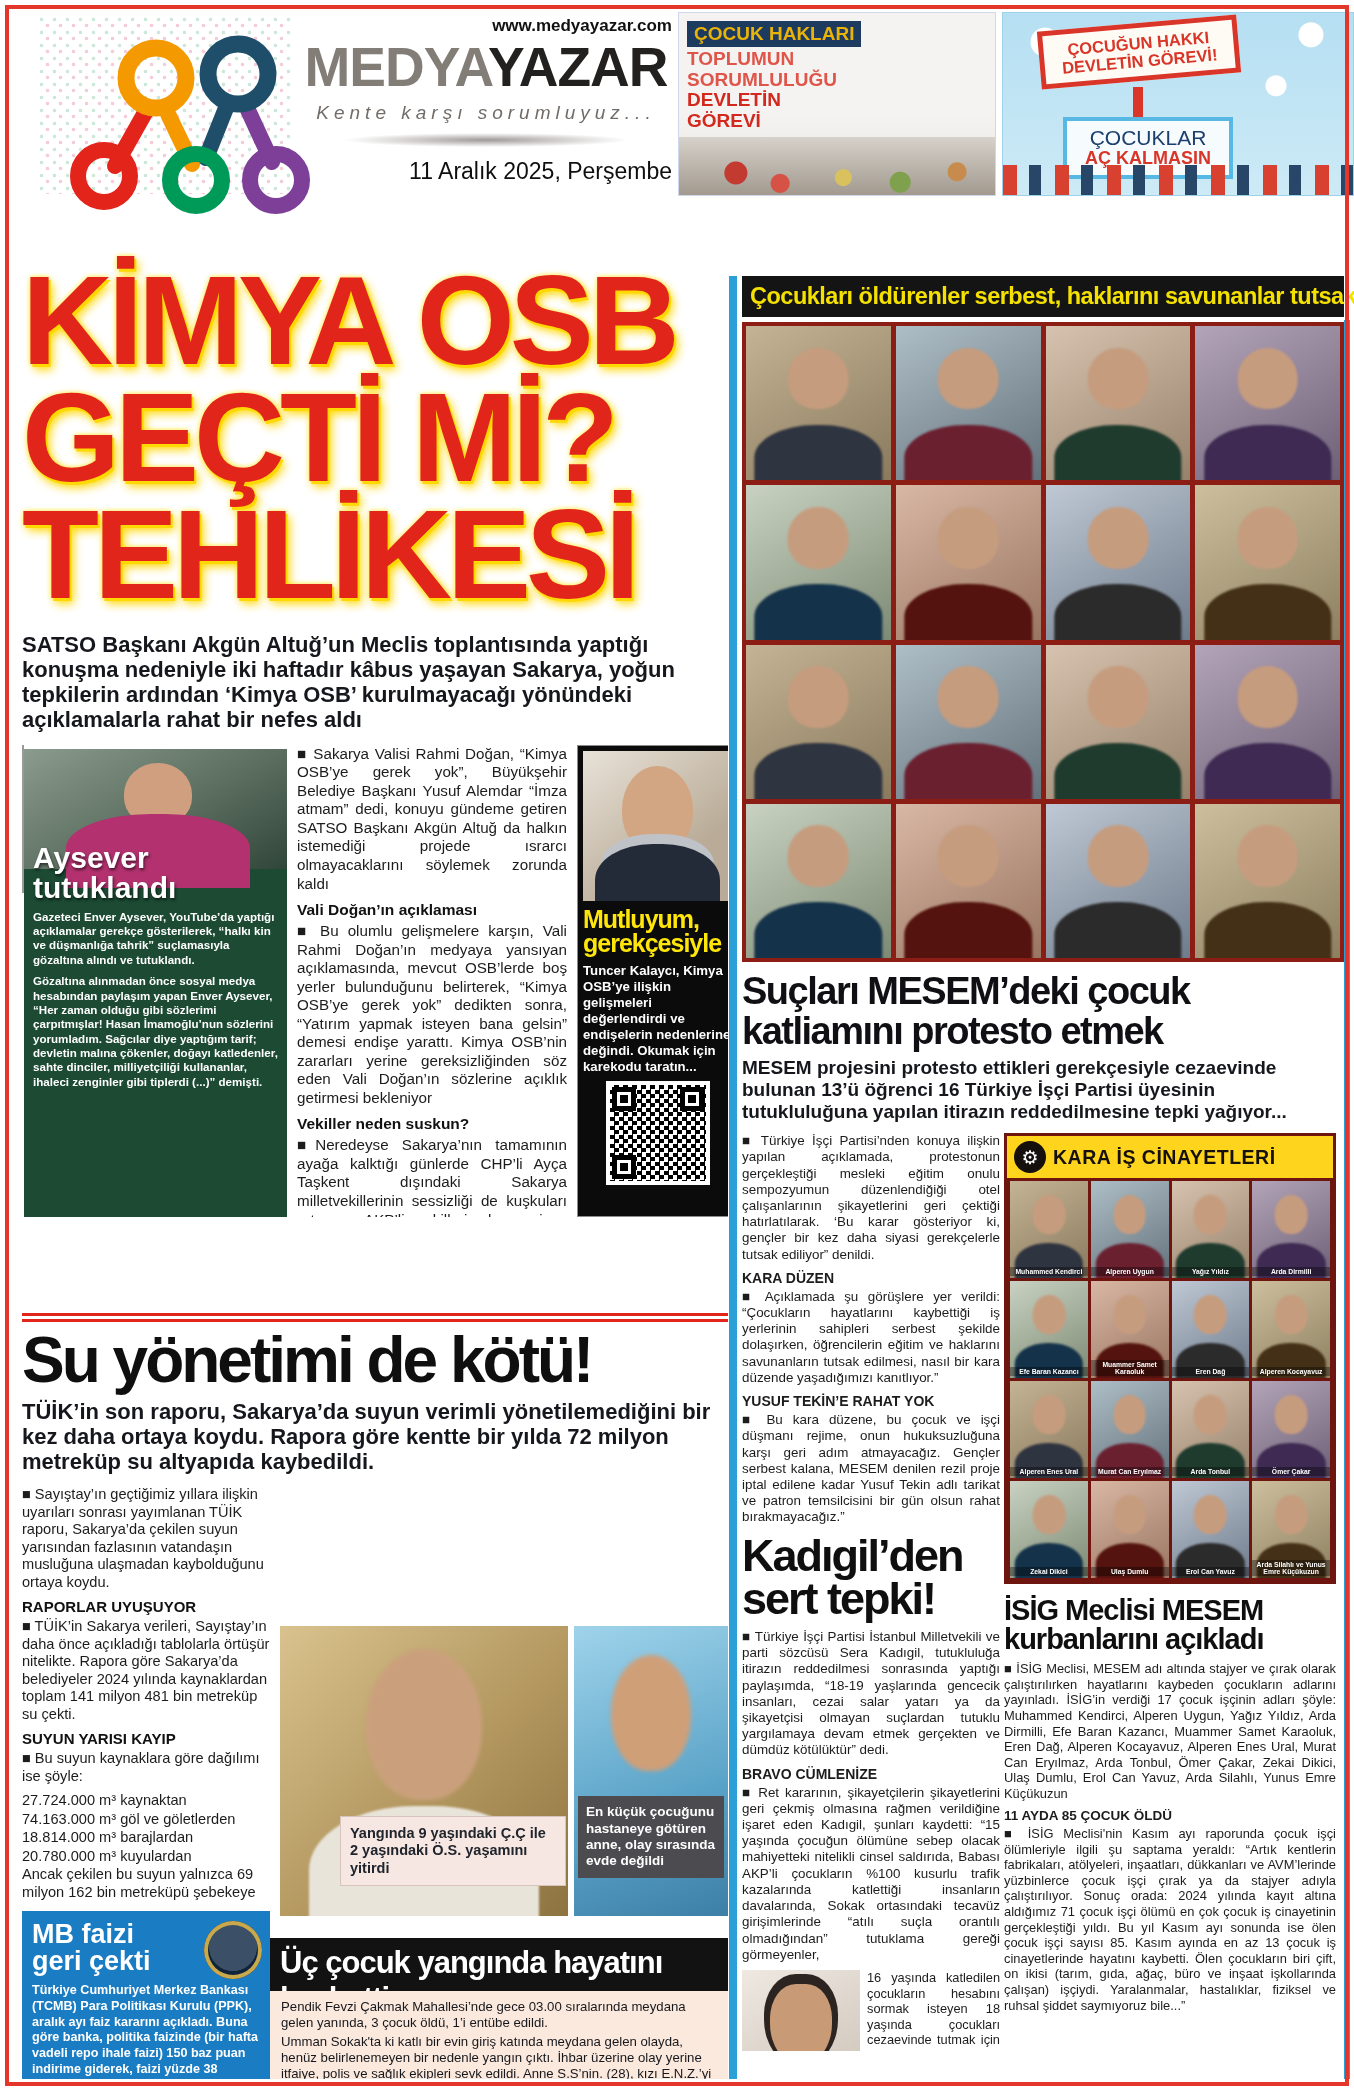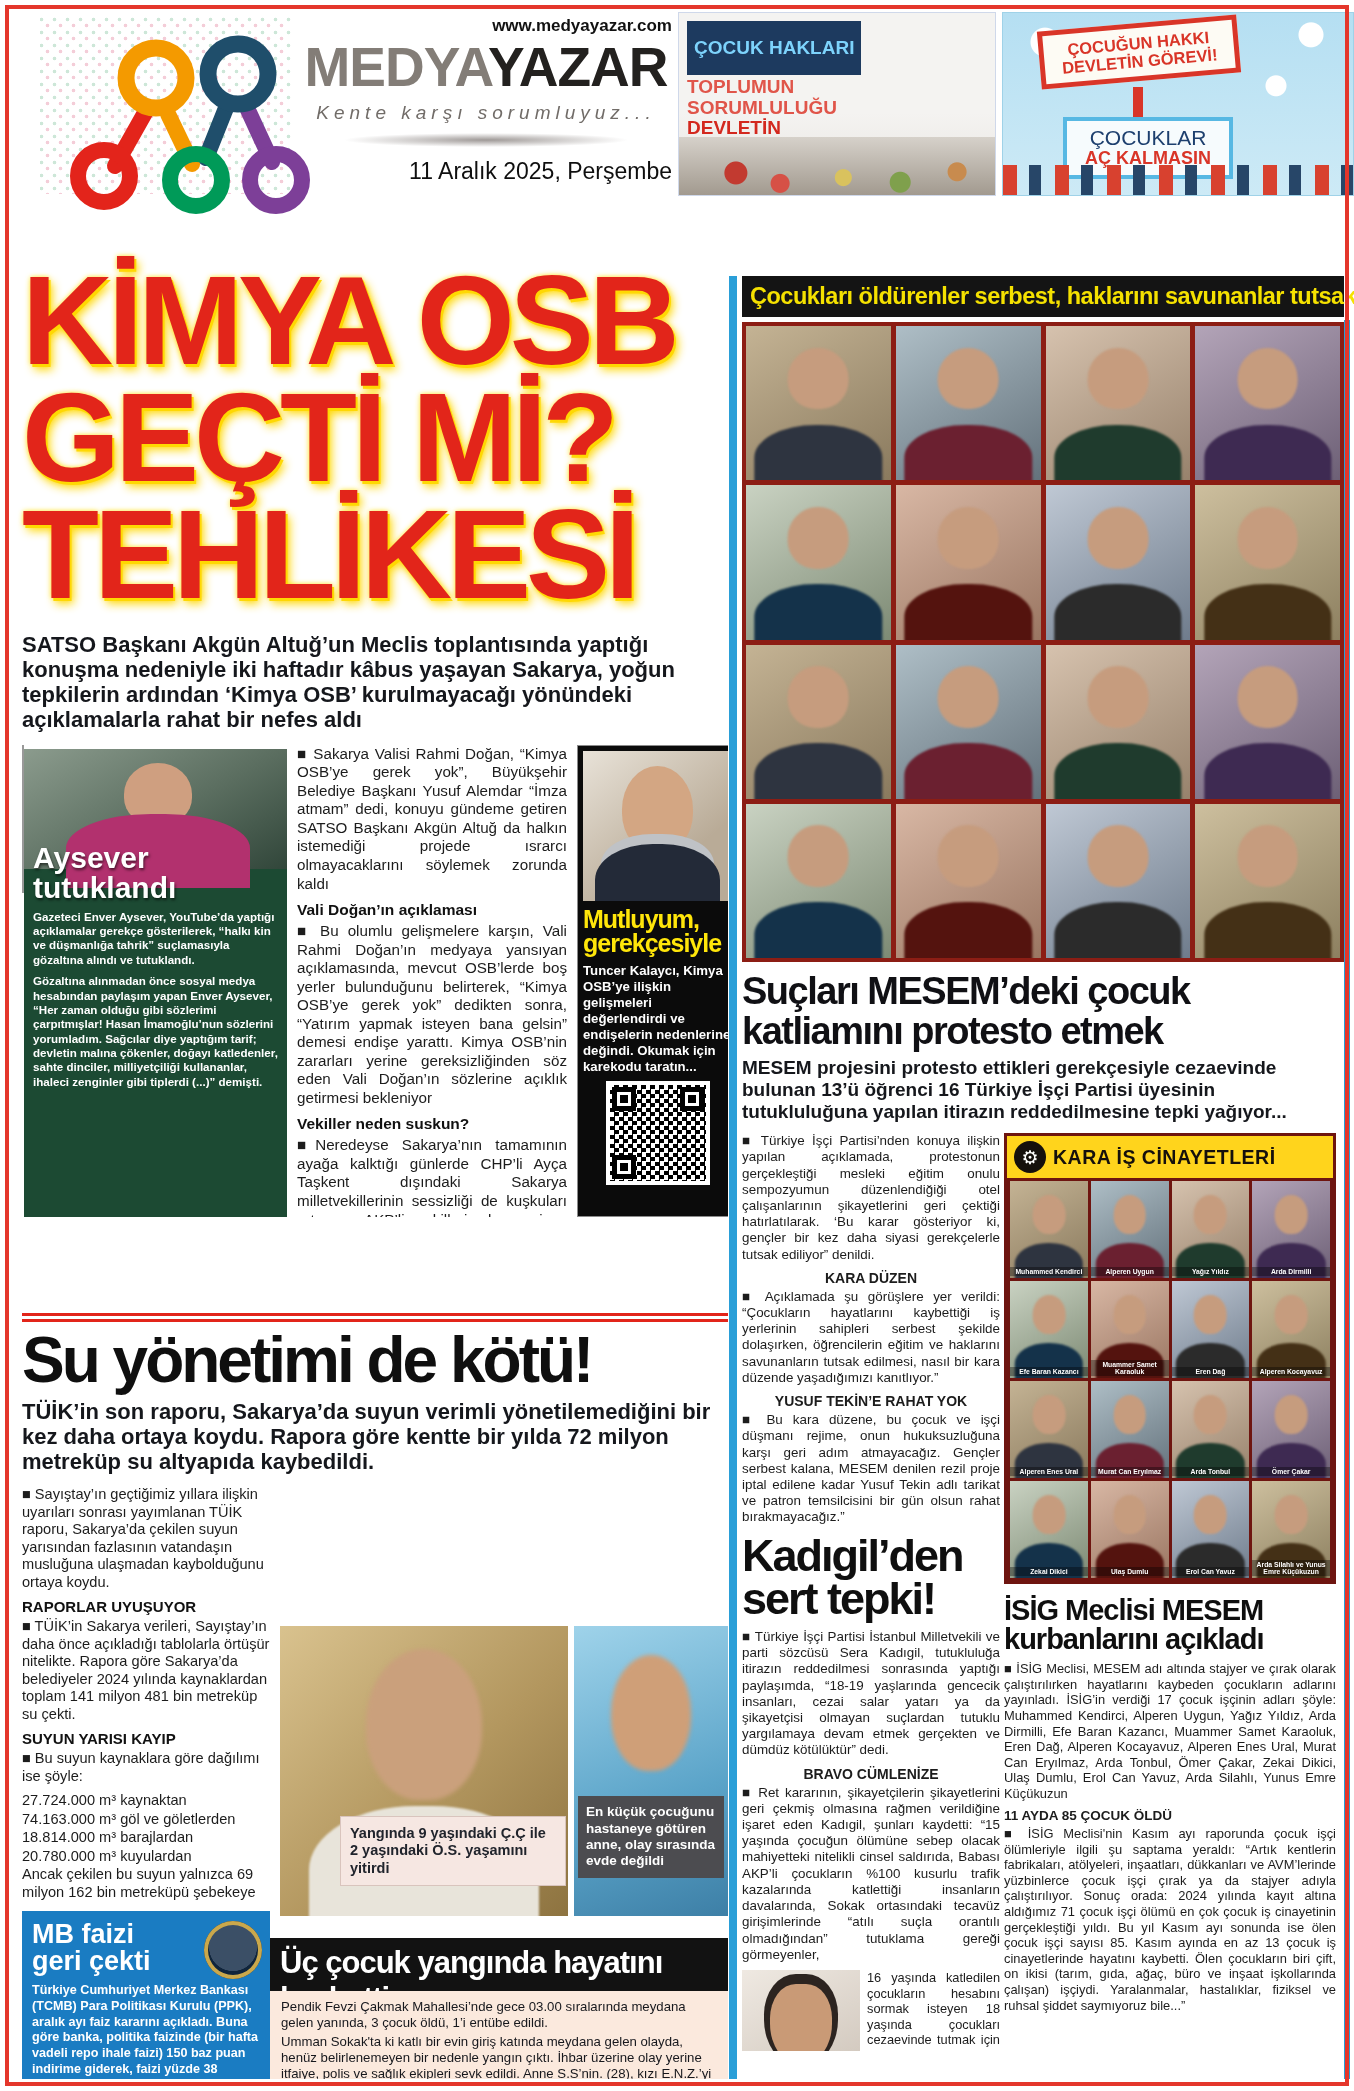--- a/index.html
+++ b/index.html
@@ -23,21 +23,21 @@
   .brandwrap{position:absolute;left:282px;top:0;width:384px;height:188px}
   .url{position:absolute;right:6px;top:4px;font-weight:bold;font-size:17px;color:#111;letter-spacing:0}
   .brand{position:absolute;left:0;top:28px;width:100%;text-align:center;font-size:55px;font-weight:bold;letter-spacing:-1px;line-height:1}
   .brand .b1{color:#837d77}.brand .b2{color:#23211f}
   .tagline{position:absolute;left:0;top:90px;width:100%;text-align:center;font-size:19px;font-style:italic;letter-spacing:5px;color:#716c68}
   .swoosh{position:absolute;left:30px;right:30px;top:120px;height:16px;background:radial-gradient(ellipse at center,rgba(80,70,66,.55),transparent 62%)}
   .date{position:absolute;right:6px;top:146px;font-size:23px;color:#0f0f0f}
 
   .poster{position:absolute;top:0;height:184px;overflow:hidden}
   .poster1{left:666px;width:318px;background:linear-gradient(#f4f3f1 55%,#e8e4df);border:1px solid #cfd8ea}
-  .p1-kicker{display:inline-block;margin:8px 0 2px 8px;background:#1d3a5f;color:#7dd3fc;font-weight:800;font-size:19px;padding:16px 7px}
+  .p1-kicker{display:inline-block;margin:8px 0 2px 8px;background:#1d3a5f;color:#eab308;font-weight:800;font-size:19px;padding:2px 7px}
   .p1-l1,.p1-l2{margin-left:8px;font-size:19px;font-weight:800;color:#e0554a;line-height:1.08}
   .p1-l3,.p1-l4{margin-left:8px;font-size:19px;font-weight:800;color:#d3281e;line-height:1.08}
   .p1-food{position:absolute;left:0;right:0;bottom:0;height:58px;
     background:radial-gradient(circle at 18% 62%,#c23a30 11px,transparent 12px),
       radial-gradient(circle at 32% 80%,#d65146 9px,transparent 10px),
       radial-gradient(circle at 52% 70%,#d9c25e 8px,transparent 9px),
       radial-gradient(circle at 70% 78%,#7fa04c 10px,transparent 11px),
       radial-gradient(circle at 88% 60%,#c88b4e 9px,transparent 10px),
       linear-gradient(#d6d1ca,#a29a8f)}
   .poster2{left:990px;width:352px;background:
@@ -135,21 +135,21 @@
   .portrait.p5{background:linear-gradient(150deg,#d8b7a4,#9a7662);--sh:#54130e}
   .portrait.p6{background:linear-gradient(150deg,#bfc8d4,#6f7c8c);--sh:#2b2b2b}
   .portrait.p7{background:linear-gradient(150deg,#cdbf9e,#8d8060);--sh:#443016}
 
   .mesem-head{margin-top:10px}
   .mesem-head .hl2{font-size:38px;font-weight:800;color:#101014;letter-spacing:-1.5px;line-height:1.04;white-space:nowrap}
   .mesem-stand{margin-top:6px;font-size:19px;font-weight:800;color:#15171c;line-height:1.16}
   .right-body{display:flex;gap:4px;margin-top:10px;height:918px;overflow:hidden}
   .rb-text{width:258px;flex:none}
   .rb-text .blk{font-size:13.4px;line-height:1.21;color:#1c1c1c;text-align:justify;margin-bottom:7px}
-  .rb-text .subhead{font-weight:800;font-size:14px;margin:2px 0 2px;text-align:center}
+  .rb-text .subhead{font-weight:800;font-size:14px;margin:2px 0 2px;text-align:left}
   .kadigil-head .hl3{font-size:45px;font-weight:800;color:#0f0f0f;letter-spacing:-2px;line-height:.97}
   .kadigil-head{margin:8px 0 8px}
   .bravo-row{display:flex;gap:7px;margin-top:2px}
   .woman-photo{width:118px;height:170px;flex:none;background:linear-gradient(150deg,#efe9e2,#c3b8ac);position:relative;overflow:hidden}
   .woman-photo::before{content:"";position:absolute;left:24%;top:8%;width:52%;height:48%;border-radius:50% 50% 60% 60%;background:#c99a76;box-shadow:0 -4px 0 6px #2c2420}
   .woman-photo::after{content:"";position:absolute;left:6%;bottom:-12%;width:88%;height:52%;border-radius:46% 46% 0 0;background:#f4f2ee}
   .bravo-tail{font-size:12.8px;line-height:1.22;color:#1c1c1c;text-align:justify}
 
   .rb-poster{width:332px;flex:none}
   .poster-mesem{border:3px solid #6e1510;background:#6e1510}

